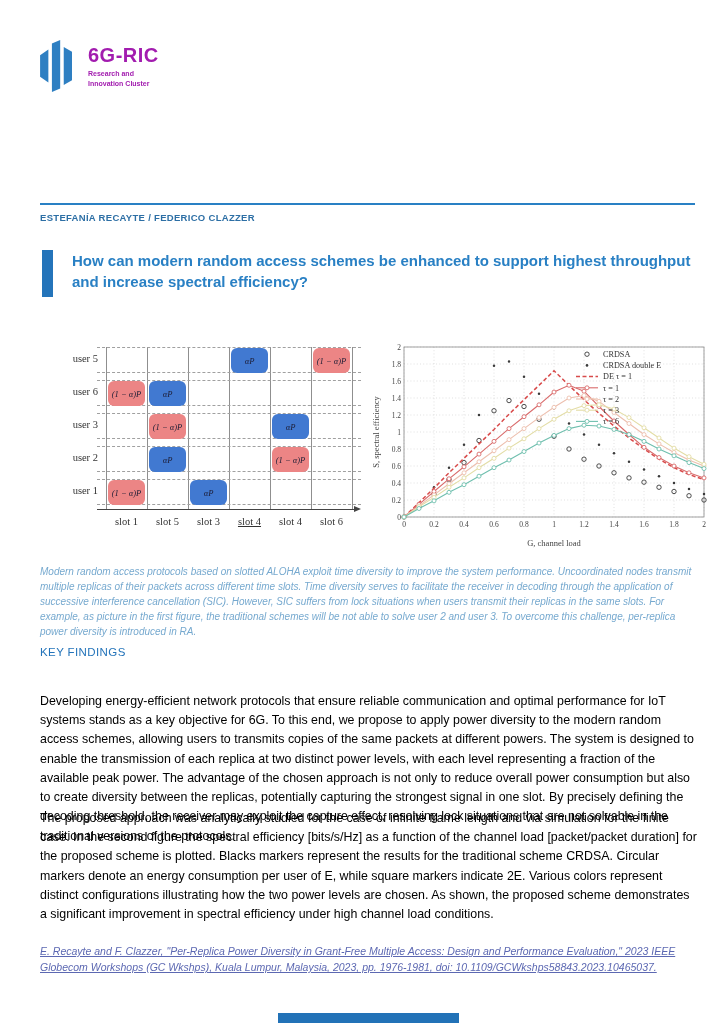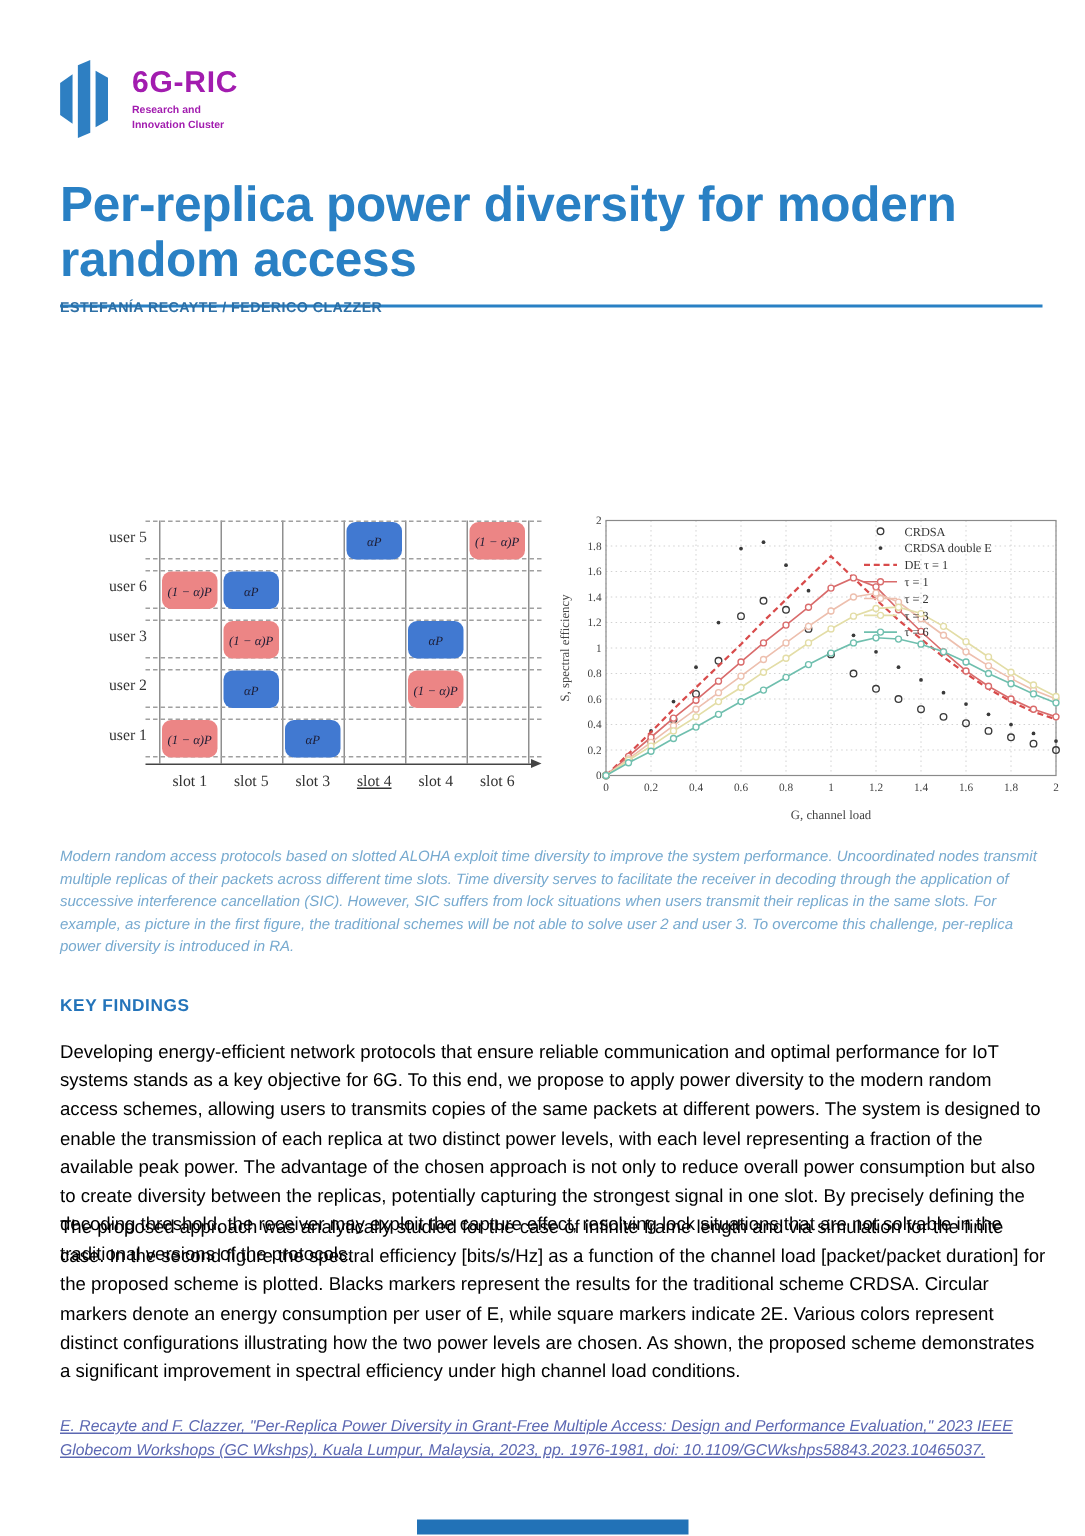--- a/index.html
+++ b/index.html
@@ -20,21 +20,21 @@
   .funding-row { display:flex; align-items:flex-start; }
   .eagle { width:24px; height:24px; margin-top:2px; }
   .flag-stripe { width:4px; height:54px; margin:0 7px 0 4px;
      background:linear-gradient(to bottom,#000 0%,#000 34%,#e30613 34%,#e30613 67%,#ffcc00 67%,#ffcc00 100%); }
   .bmbf-text { font-size:8.5px; color:#1a1a1a; line-height:1.25; padding-top:2px; }
 
   
   .page-title { position:absolute; left:40px; top:118px; width:648px; font-size:33px; font-weight:bold;
      color:#2980c4; line-height:1.12; letter-spacing:-0.2px; }
   .title-rule { position:absolute; left:40px; top:203px; width:655px; height:2px; background:#2980c4; }
-  .authors { position:absolute; left:40px; top:200px; font-size:9.5px; font-weight:bold; color:#2d6fa5; letter-spacing:0.3px; }
+  .authors { position:absolute; left:40px; top:212px; font-size:9.5px; font-weight:bold; color:#2d6fa5; letter-spacing:0.3px; }
 
   
   .question { position:absolute; left:42px; top:250px; display:flex; }
   .q-bar { width:11px; height:47px; background:#2474ba; flex:none; }
   .q-text { margin-left:19px; width:625px; font-size:15px; font-weight:bold; color:#2980c4; line-height:1.4; }
 
   
   .fig-slots { position:absolute; left:106px; top:347px; width:246px; height:195px; font-family:"Liberation Serif", serif; }
   .sd-vline { position:absolute; width:1px; background:#8f8f8f; top:0; }
   .sd-band { position:absolute; left:-9px; width:264px; border-top:1px dashed #a0a0a0; border-bottom:1px dashed #a0a0a0; }
@@ -46,21 +46,21 @@
   .sd-slot-label { position:absolute; width:41px; text-align:center; font-size:10.5px; color:#333; }
 
   .chart-box { position:absolute; left:372px; top:337px; width:340px; height:212px; }
   .chart-box svg { width:100%; height:100%; }
 
   
   .caption { position:absolute; left:40px; top:564px; width:652px; font-size:10px; font-style:italic;
      color:#76a9cf; line-height:1.5; }
 
   
-  .kf-heading { position:absolute; left:40px; top:665px; font-size:11.5px; font-weight:bold; color:#2474ba; letter-spacing:0.4px; }
+  .kf-heading { position:absolute; left:40px; top:646px; font-size:11.5px; font-weight:normal; color:#2474ba; letter-spacing:0.4px; }
   .body-para { position:absolute; left:40px; width:658px; font-size:12.4px; color:#000000; line-height:1.55; }
   .para1 { top:692px; }
   .para2 { top:809px; }
 
   
   .reference { position:absolute; left:40px; top:943px; width:658px; font-size:10.5px; font-style:italic;
      color:#5c68b2; line-height:1.55; text-decoration:underline; cursor:pointer; }
 
   .footer-accent { position:absolute; left:278px; top:1013px; width:181px; height:10px; background:#2272b7; }
 </style>
@@ -80,24 +80,27 @@
         <div class="logo-name">6G-RIC</div>
         <div class="logo-sub">
           <div>Research and</div>
           <div>Innovation Cluster</div>
         </div>
       </div>
     </div>
 
   </div>
 
-  <h1 class="page-title">Per-replica power diversity for modern random access</h1>
   <div class="title-rule"></div>
   <div class="authors">ESTEFANÍA RECAYTE / FEDERICO CLAZZER</div>
 
+  <div class="question">
+    <div class="q-bar"></div>
+    <div class="q-text">How can modern random access schemes be enhanced to support highest throughput and increase spectral efficiency?</div>
+  </div>
 
   <div class="fig-slots" id="fig-slots">
       <div class="sd-vline" style="left: 0px; height: 162px;"></div>
       <div class="sd-vline" style="left: 41px; height: 162px;"></div>
       <div class="sd-vline" style="left: 82px; height: 162px;"></div>
       <div class="sd-vline" style="left: 123px; height: 162px;"></div>
       <div class="sd-vline" style="left: 164px; height: 162px;"></div>
       <div class="sd-vline" style="left: 205px; height: 162px;"></div>
       <div class="sd-vline" style="left: 246px; height: 162px;"></div>
       <div class="sd-band" style="top: 0px; height: 26px;"></div>

